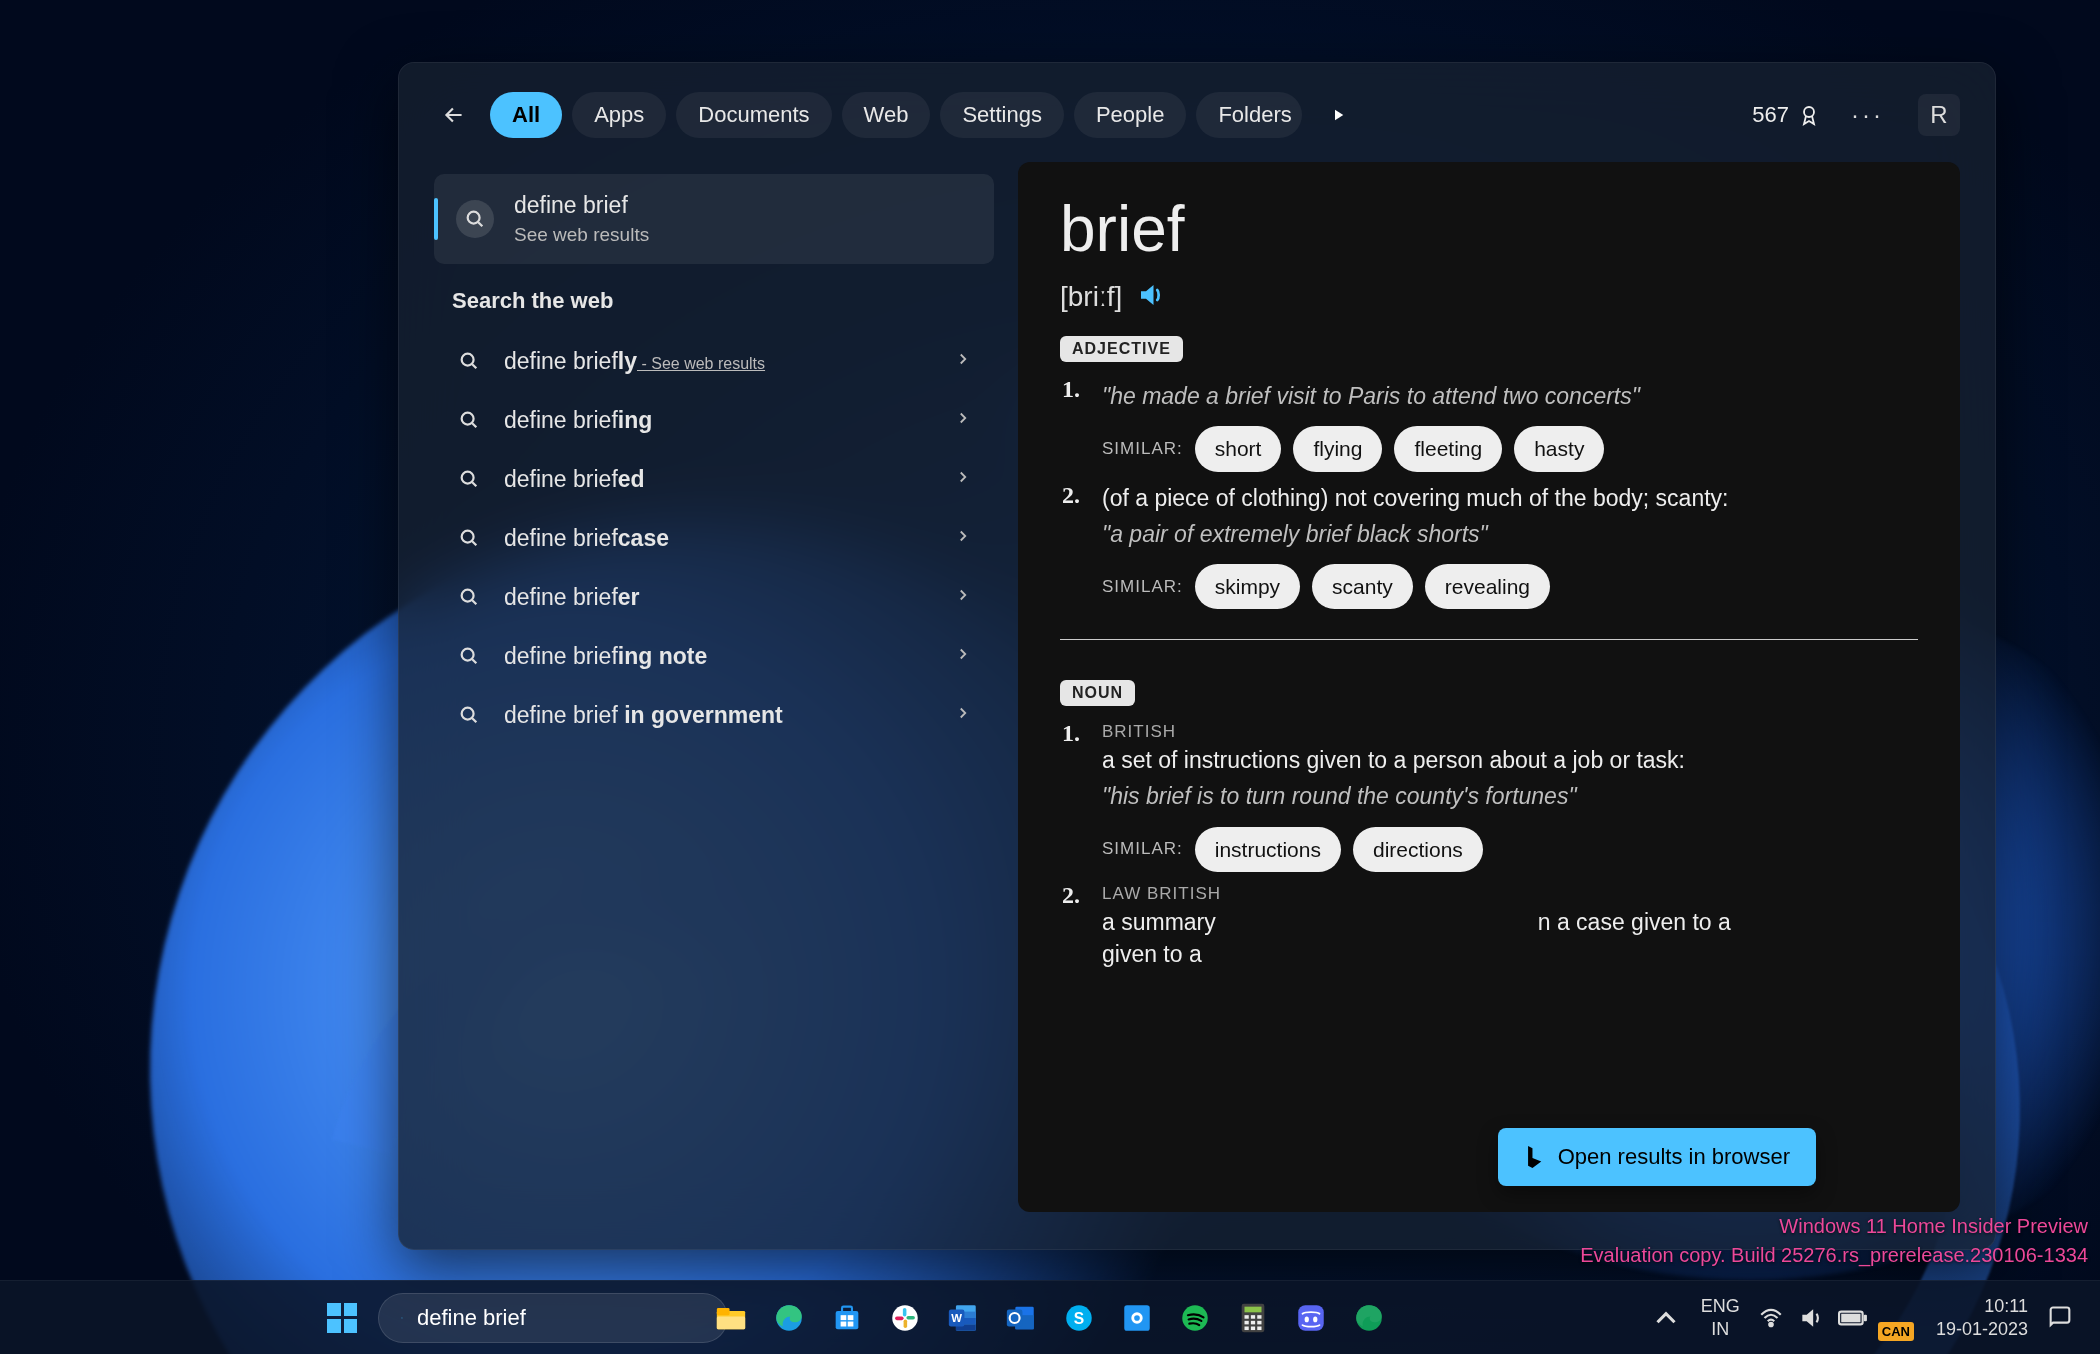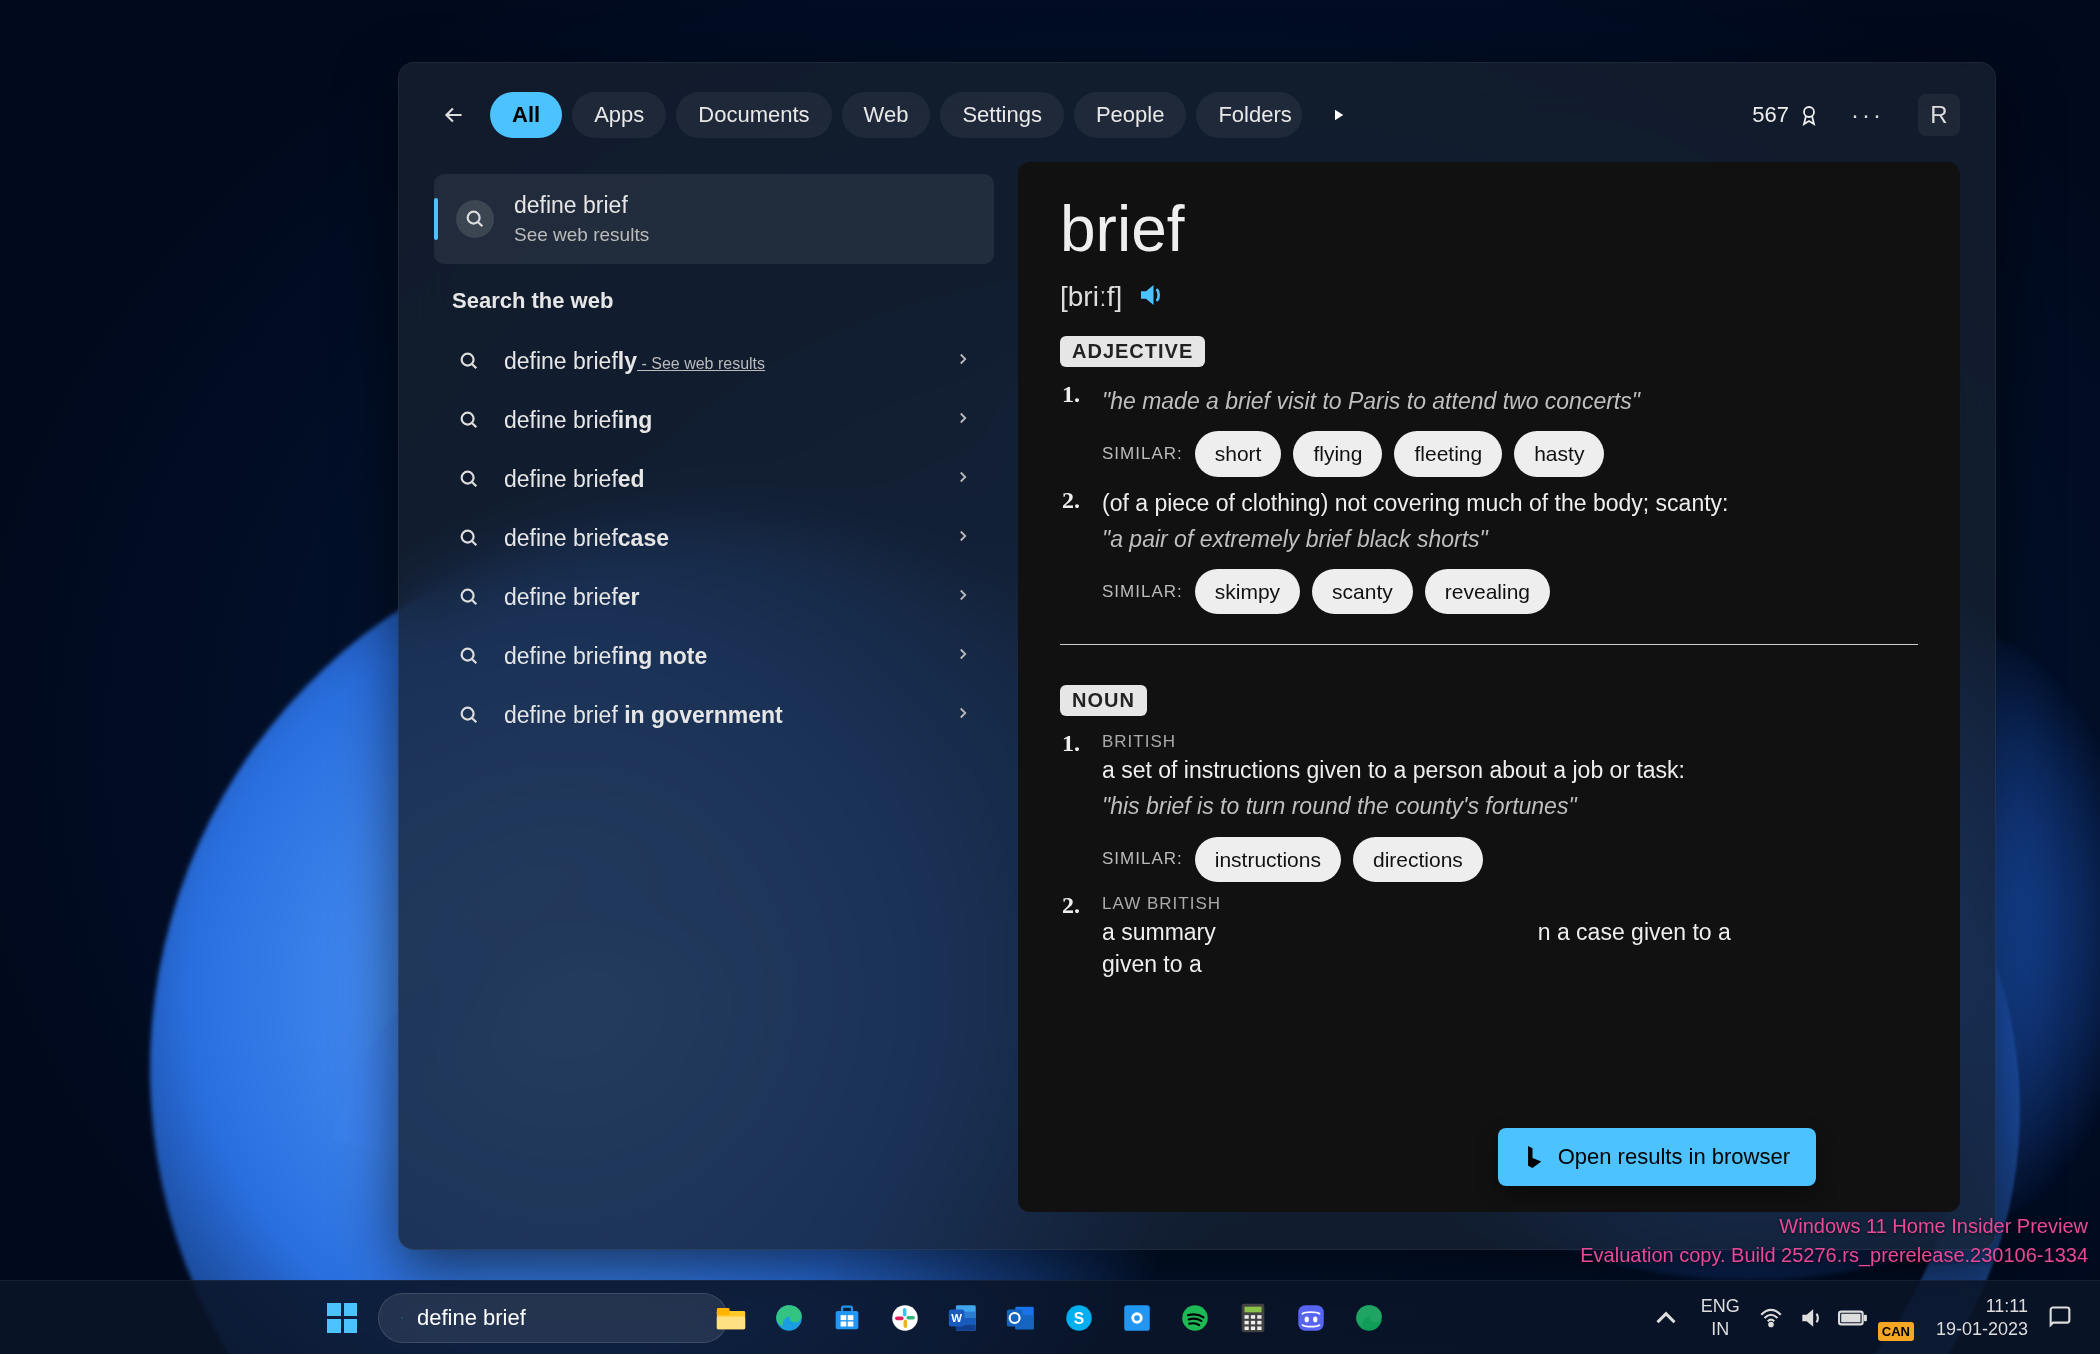--- a/index.html
+++ b/index.html
@@ -88,21 +88,21 @@
   .chev { color:#bbb; }
   .search-ico { width:26px; display:flex; justify-content:center; color:#ddd;}
 
   .right-col {
     flex:1; background:#111; border-radius:12px; padding: 30px 42px; color:#eee; position:relative; overflow:hidden;
   }
   .word { font-size:64px; font-weight:400; }
   .pron-row { display:flex; align-items:center; gap:14px; margin-top:14px; }
   .pron { font-size:28px; color:#ddd; }
   .speaker { color:#4cc2ff; cursor:pointer; }
-  .pos-chip { display:inline-block; background:#e6e6e6; color:#222; font-size:20px; font-weight:700; letter-spacing:1px; padding: 4px 12px; border-radius:6px; margin-top:22px;}
+  .pos-chip { display:inline-block; background:#e6e6e6; color:#222; font-size:16px; font-weight:700; letter-spacing:1px; padding: 4px 12px; border-radius:6px; margin-top:22px;}
   .senses { margin-top: 14px; }
   .sense-row { display:flex; gap:22px; margin-top: 10px; }
   .sense-num { font-size:24px; font-family: Georgia, serif; font-weight:700; width:20px; text-align:right; flex:0 0 20px;}
   .sense-body { flex:1; font-size:23px; line-height:1.4; }
   .example { font-style: italic; color:#bfbfbf; margin-top:4px; }
   .region-tag { font-size:17px; color:#aaa; letter-spacing:1px; }
   .similar-row { display:flex; align-items:center; gap:12px; margin-top:14px; flex-wrap:wrap;}
   .similar-label { font-size:17px; color:#bbb; letter-spacing:1px; }
   .sim-chip { background:#eee; color:#111; padding:8px 20px; border-radius:999px; font-size:21px; cursor:pointer;}
   hr.def-divider { border:none; border-top:1px solid #ccc; margin: 30px 0 18px 0; }
@@ -538,20 +538,20 @@
           <path d="M17 8c1.8 1.8 1.8 6.2 0 8" fill="none" stroke="#ddd" stroke-width="2"></path>
         </svg>
       <svg width="30" height="26" viewBox="0 0 28 16">
           <rect x="1" y="2" width="22" height="12" rx="2" fill="none" stroke="#ddd" stroke-width="2"></rect>
           <rect x="3" y="4" width="18" height="8" fill="#ddd"></rect>
           <rect x="24" y="5" width="3" height="6" rx="1" fill="#ddd"></rect>
         </svg>
       <span class="can-badge">CAN</span>
     </div>
     <div class="stack">
-      <div>11:11</div>
+      <div>10:11</div>
       <div>19-01-2023</div>
     </div>
     <svg class="notif" viewBox="0 0 24 24" fill="none" stroke="#ddd" stroke-width="1.8">
         <path d="M18 16H6l-2 2V5a2 2 0 0 1 2-2h12a2 2 0 0 1 2 2v9a2 2 0 0 1-2 2z"></path>
       </svg>
   </div>
 </div>
 
 </body></html>

